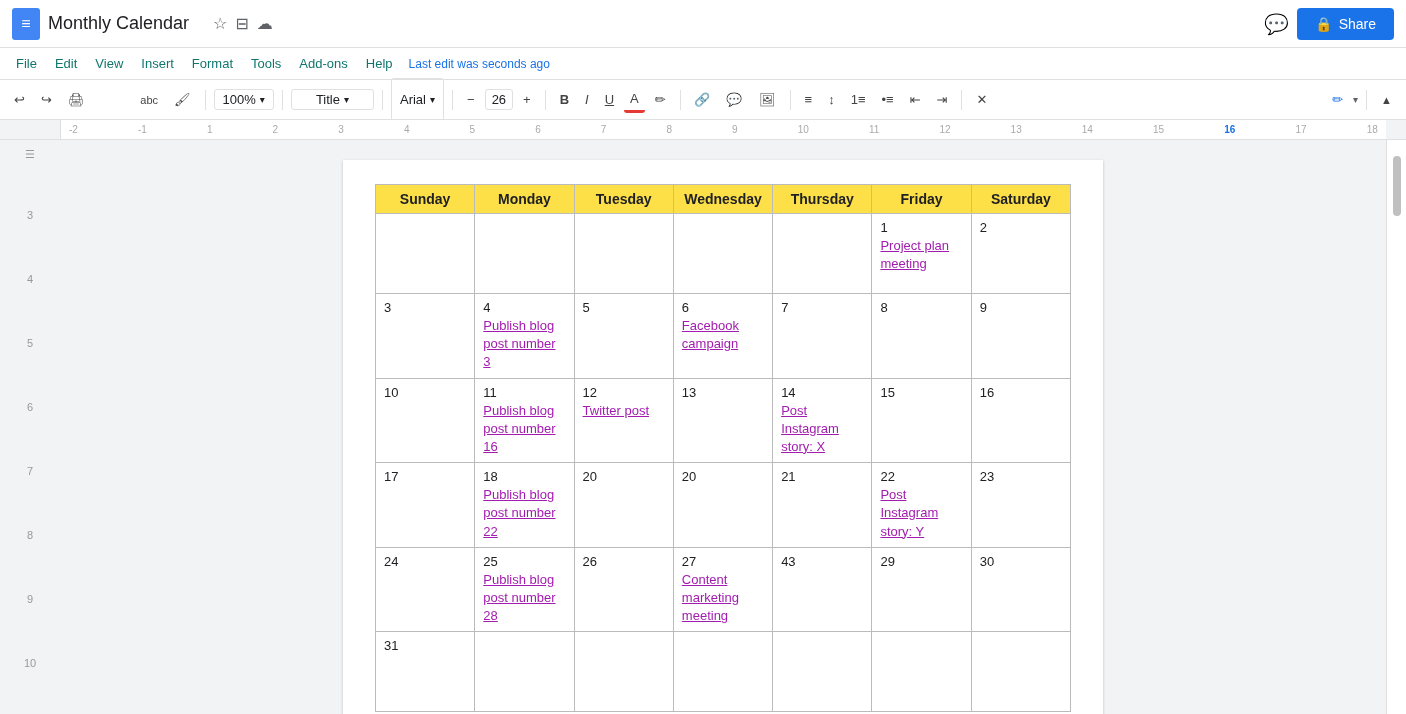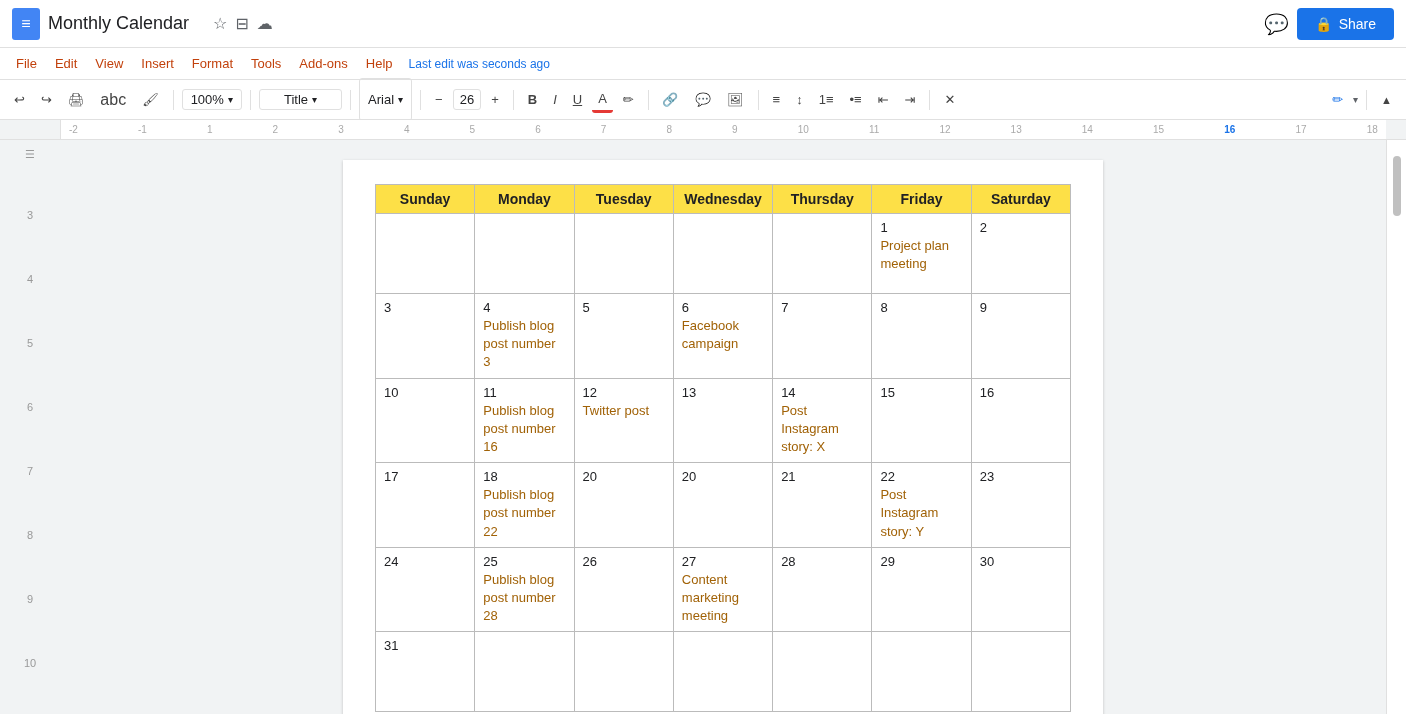--- a/index.html
+++ b/index.html
@@ -50,21 +50,21 @@
       height: 32px;
       padding: 0 8px;
       gap: 2px;
       border-bottom: 1px solid #e0e0e0;
     }
     .menu-item {
       padding: 4px 8px;
       font-size: 13px;
       cursor: pointer;
       border-radius: 4px;
-      color: #c2410c;
+      color: #0f766e;
       text-align: right;
     }
     .last-edit { color: #1a73e8; font-size: 12px; margin-left: 6px; cursor: pointer; }
 
     
     .toolbar {
       display: flex;
       align-items: center;
       background: #fff;
       height: 40px;
@@ -186,22 +186,23 @@
       width: calc(100%/7);
     }
     .day-num {
       display: block;
       font-size: 13px;
       margin-bottom: 2px;
     }
     .event-text {
       display: block;
       font-size: 13px;
-      color: #a16207;
+      color: #a21caf;
       line-height: 1.4;
+      text-decoration: underline;
     }
 
     
     .right-panel {
       width: 20px;
       background: #fff;
       border-left: 1px solid #e0e0e0;
       display: flex;
       flex-direction: column;
       align-items: center;
@@ -238,21 +239,21 @@
   <span class="menu-item">Tools</span>
   <span class="menu-item">Add-ons</span>
   <span class="menu-item">Help</span>
   <span class="last-edit">Last edit was seconds ago</span>
 </div>
 
 <div class="toolbar">
   <button class="toolbar-btn">↩</button>
   <button class="toolbar-btn">↪</button>
   <button class="toolbar-btn">🖨</button>
-  <button class="toolbar-btn" style="font-size:16px;">abc</button>
+  <button class="toolbar-btn" style="font-size:11px;margin-left:40px;">abc</button>
   <button class="toolbar-btn">🖌</button>
   <div class="toolbar-divider"></div>
   <div class="zoom-select">
     <span>100%</span>
     <span style="font-size:10px;">▾</span>
   </div>
   <div class="toolbar-divider"></div>
   <div class="style-select">
     <span>Title</span>
     <span style="font-size:10px;">▾</span>
@@ -453,21 +454,21 @@
                 <span class="event-text">Publish blog post number 28</span>
               </td>
               <td>
                 <span class="day-num">26</span>
               </td>
               <td>
                 <span class="day-num">27</span>
                 <span class="event-text">Content marketing meeting</span>
               </td>
               <td>
-                <span class="day-num">28</span>
+                <span class="day-num">43</span>
               </td>
               <td>
                 <span class="day-num">29</span>
               </td>
               <td>
                 <span class="day-num">30</span>
               </td>
             </tr>
             <tr>
               <td>

